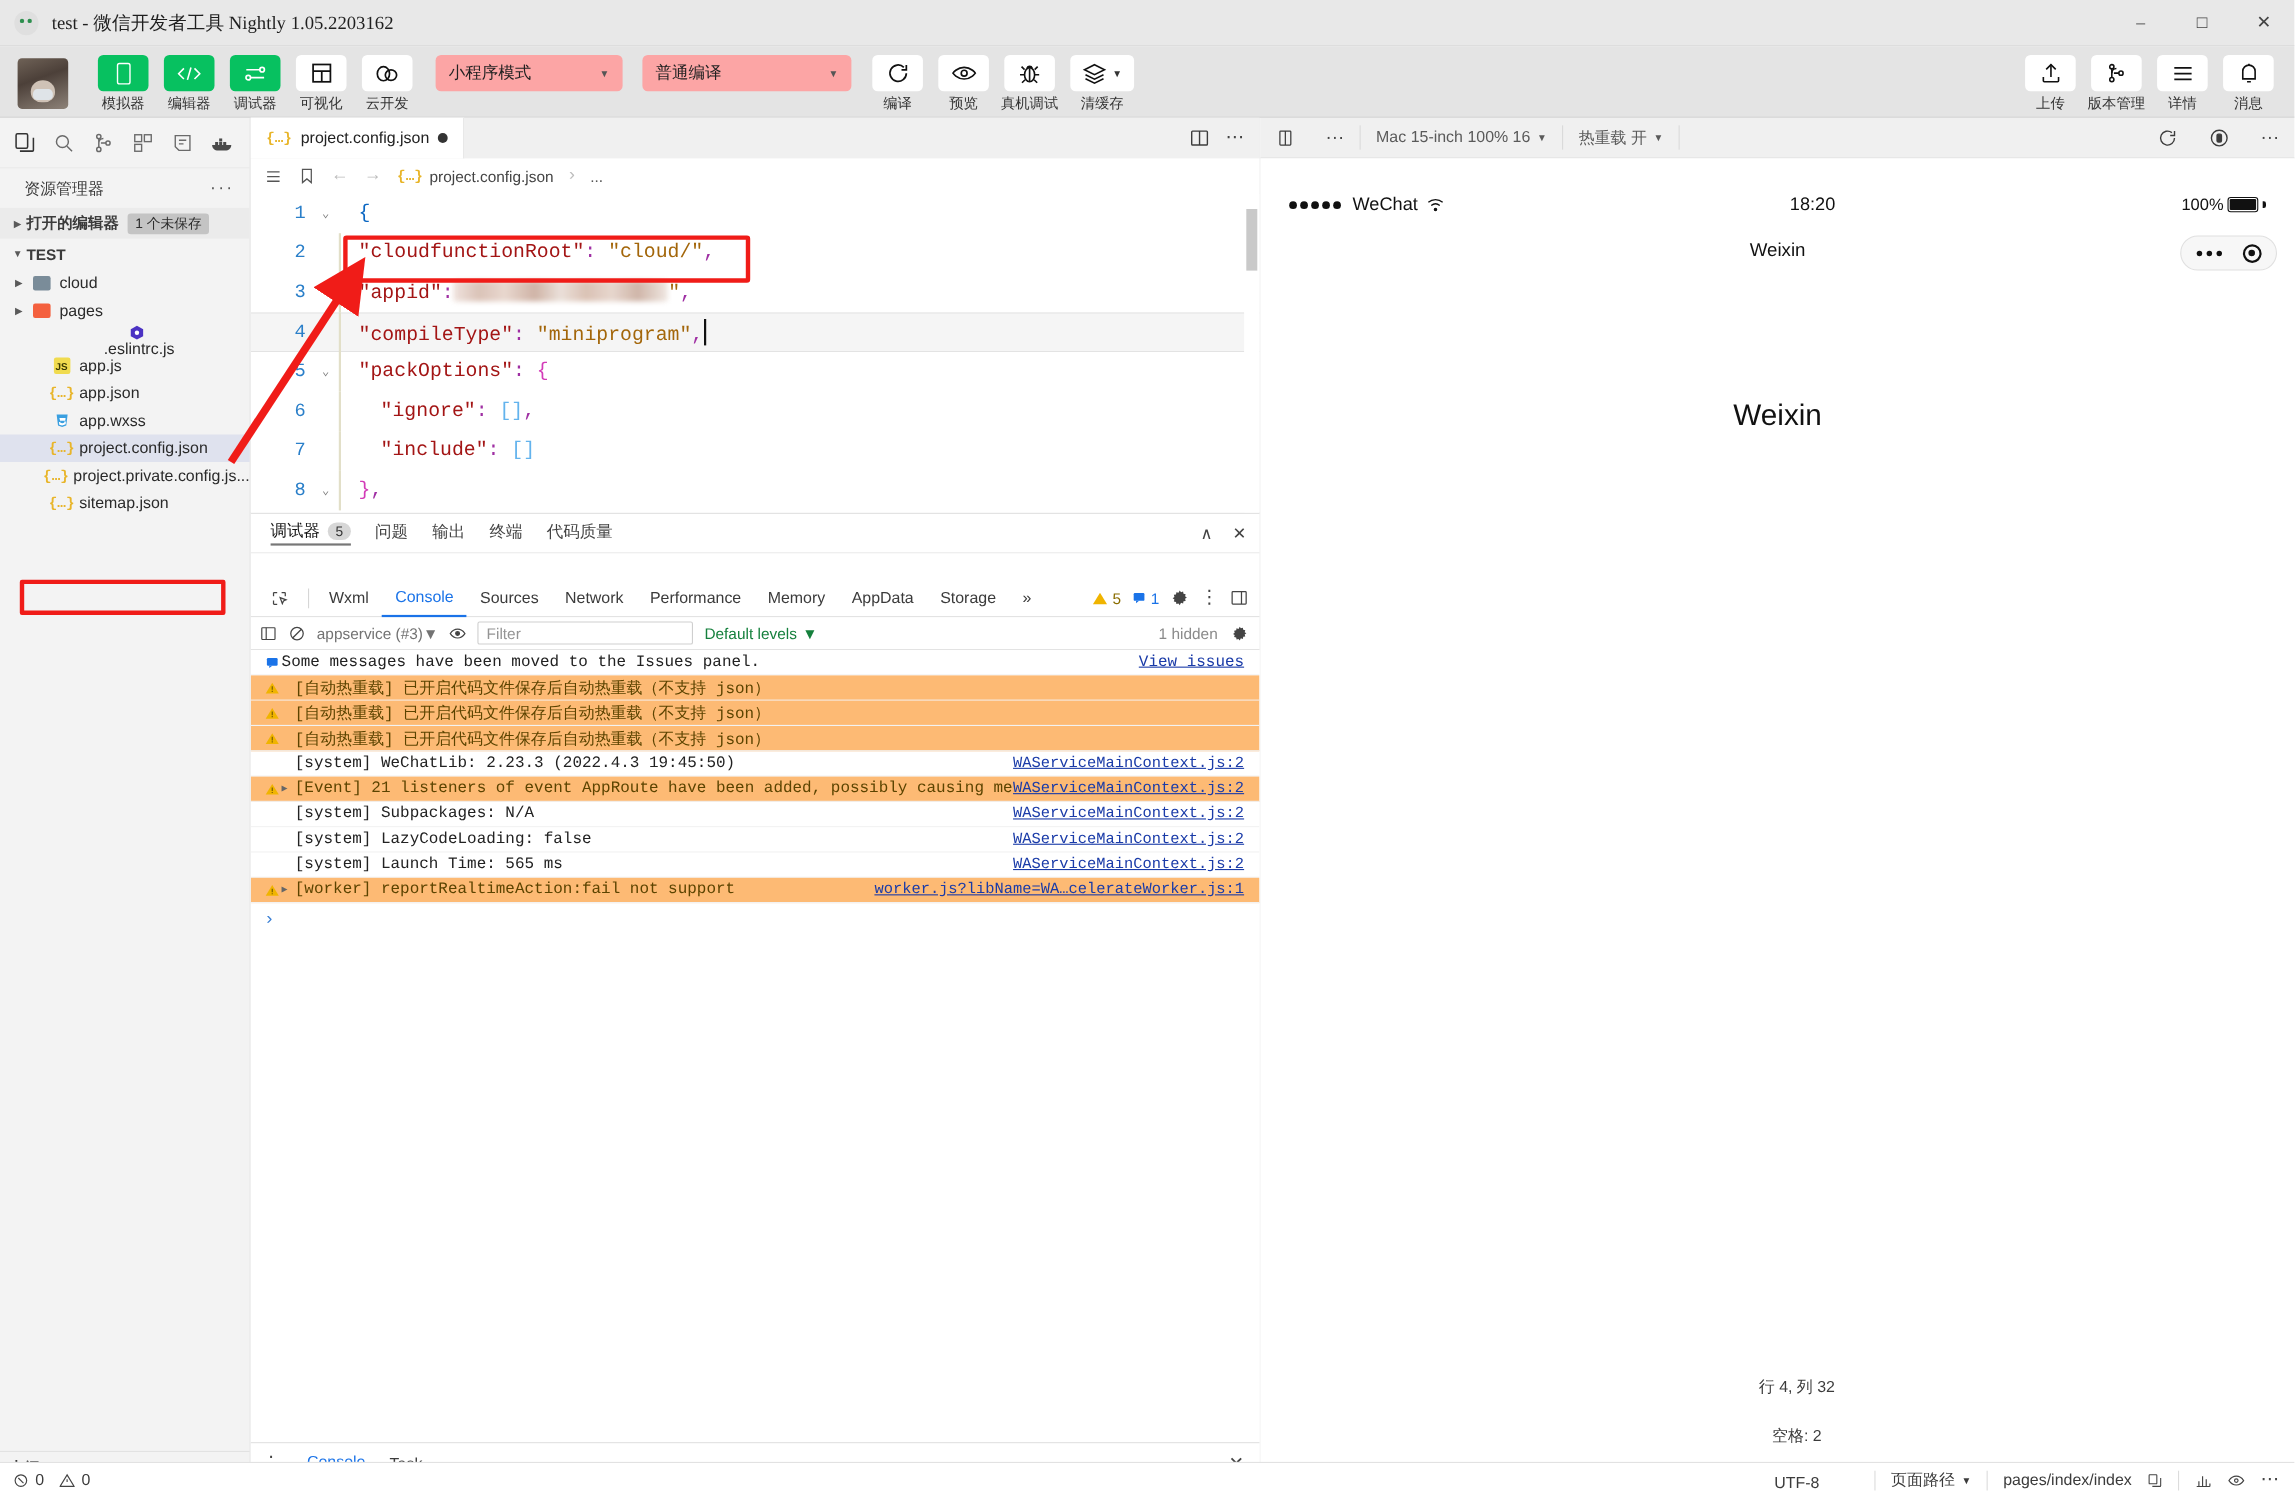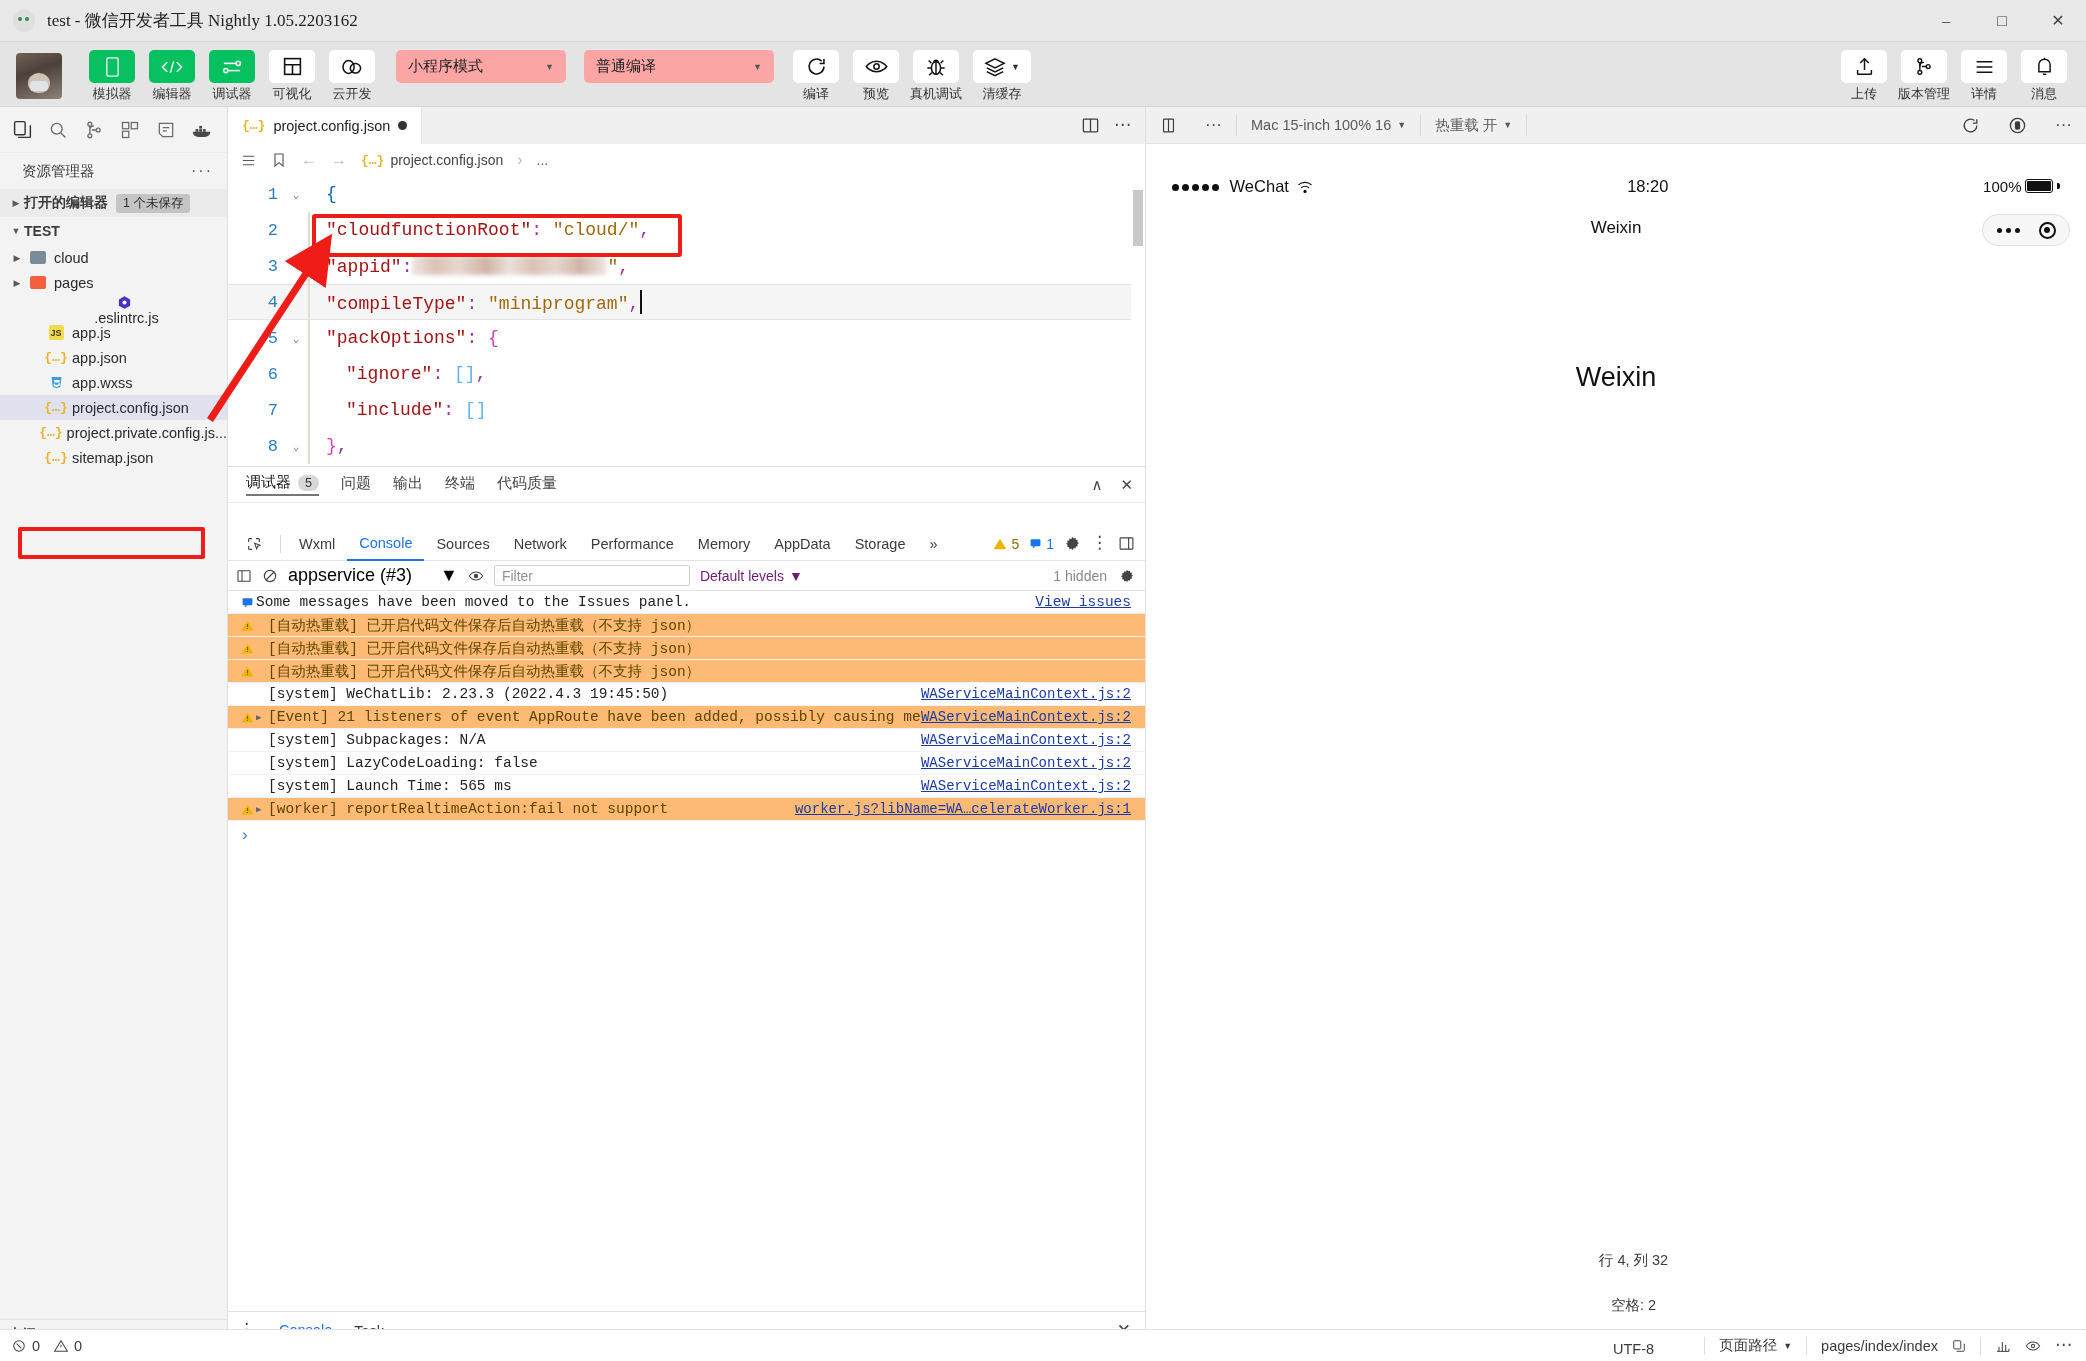--- a/index.html
+++ b/index.html
@@ -200,28 +200,28 @@
   .dt-tab.active { color: #1a73e8; border-bottom: 2px solid #1a73e8; }
   .dt-tabs .vsep { width:1px; height:18px; background:#d6d6d6; margin: 0 6px; }
   .dt-right { margin-left: auto; display: flex; align-items: center; gap: 10px; padding-right: 10px; }
   .warn-count { color: #8a6d00; font-size: 14px; display: flex; align-items: center; gap: 4px; }
   .info-count { color: #1a73e8; font-size: 14px; display: flex; align-items: center; gap: 4px; }
 
   .console-toolbar {
     height: 30px; display: flex; align-items: center; gap: 10px; padding-left: 8px;
     font-size: 14px; color: #444; border-bottom: 1px solid #e3e3e3;
   }
-  .ctx-select { display: flex; align-items: center; gap: 28px; font-size: 18px; color: #000000; }
+  .ctx-select { display: flex; align-items: center; font-size: 14px; color: #737373; }
   .filter-box {
     width: 196px; height: 21px; border: 1px solid #cfcfcf; border-radius: 2px; background: #fff;
   }
   .filter-box input { width: 100%; height: 100%; border: 0; outline: 0; font-size: 14px;
     padding-left: 7px; color: #333; font-family: "Liberation Sans", sans-serif; background: transparent;}
   .filter-box input::placeholder { color: #949494; }
-  .lvl { font-size: 14px; color: #701a75; display: flex; align-items: center; gap: 5px; }
+  .lvl { font-size: 14px; color: #15803d; display: flex; align-items: center; gap: 5px; }
   .console-toolbar .right { margin-left: auto; display: flex; align-items: center; gap: 12px; padding-right: 10px; }
   .hidden-count { color: #8a8a8a; font-size: 14px; }
 
   .console-body { flex: 1; overflow: hidden; background: #fff; font-family: "Liberation Mono","DejaVu Sans Mono", monospace; }
   .log-row {
     min-height: 23px; display: flex; align-items: center; font-size: 14.5px;
     border-bottom: 1px solid #f2f2f2; padding-left: 10px; padding-right: 14px; color: #222;
   }
   .log-row.warn { background: #fdba74; color: #5c4400; }
   .log-row.info { background: #fff; color: #222; }

